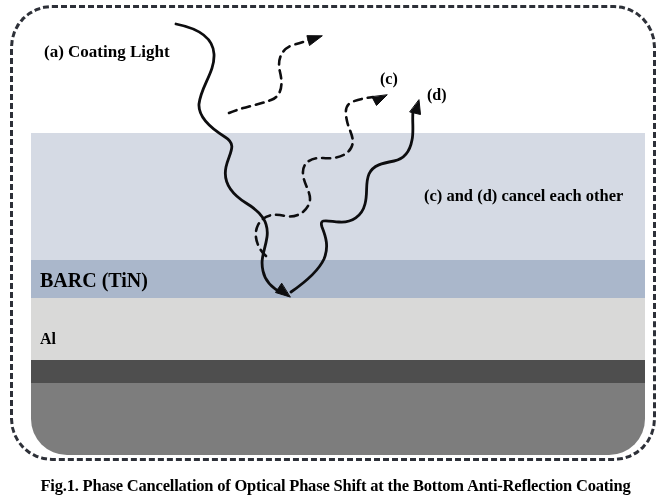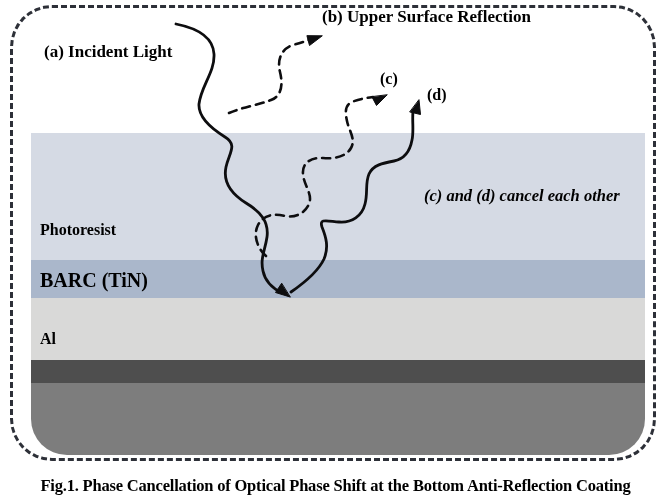--- a/index.html
+++ b/index.html
@@ -33,21 +33,21 @@
   .label { position: absolute; font-weight: bold; z-index: 3; white-space: nowrap; }
   .lbl-incident   { left: 44px;  top: 42px;  font-size: 17px; }
   .lbl-upper      { left: 322px; top: 7px;   font-size: 17px; }
   .lbl-c          { left: 380px; top: 70px;  font-size: 16px; }
   .lbl-d          { left: 427px; top: 86px;  font-size: 16px; }
   .lbl-photoresist{ left: 40px;  top: 221px; font-size: 16px; }
   .lbl-barc       { left: 40px;  top: 269px; font-size: 20px; }
   .lbl-al         { left: 40px;  top: 330px; font-size: 16px; font-family: Liberation Serif, serif; }
 
   .note { position: absolute; left: 424px; top: 186px; font-weight: bold;
-          font-size: 16.5px; line-height: 19px; z-index: 3; font-style: italic; }
+          font-size: 16.5px; line-height: 19px; z-index: 3; }
 
   .caption { position: absolute; left: 0; top: 476px; width: 671px;
              text-align: center; font-weight: bold; font-size: 16.5px;
              letter-spacing: -0.2px; z-index: 5; }
 </style>
 </head>
 <body>
 
 <div class="canvas">
 
@@ -94,27 +94,25 @@
              C329,247 326,237 322,227
              C319,218 327,221 339,222
              C352,223 362,216 365,204
              C368,193 365,183 369,174
              C373,165 383,163 394,161
              C404,159 410,151 412,140
              C414,131 412,121 413,111"></path>
     <path d="M419,100 L420.5,114.5 L410,112 Z" fill="#0d0d0f" stroke-width="1"></path>
   </svg>
 
-  <div class="label lbl-incident">(a) Incident Light</div>
-  <div class="label lbl-upper">(b) Upper Surface Reflection</div>
+  <div class="label lbl-incident">(a) Coating Light</div>
   <div class="label lbl-c">(c)</div>
   <div class="label lbl-d">(d)</div>
 
   <div class="note">
     <div>(c) and (d) cancel each other</div>
   </div>
 
-  <div class="label lbl-photoresist">Photoresist</div>
   <div class="label lbl-barc">BARC (TiN)</div>
   <div class="label lbl-al">Al</div>
 
   <div class="caption">Fig.1. Phase Cancellation of Optical Phase Shift at the Bottom Anti-Reflection Coating</div>
 </div>
 
 </body></html>

